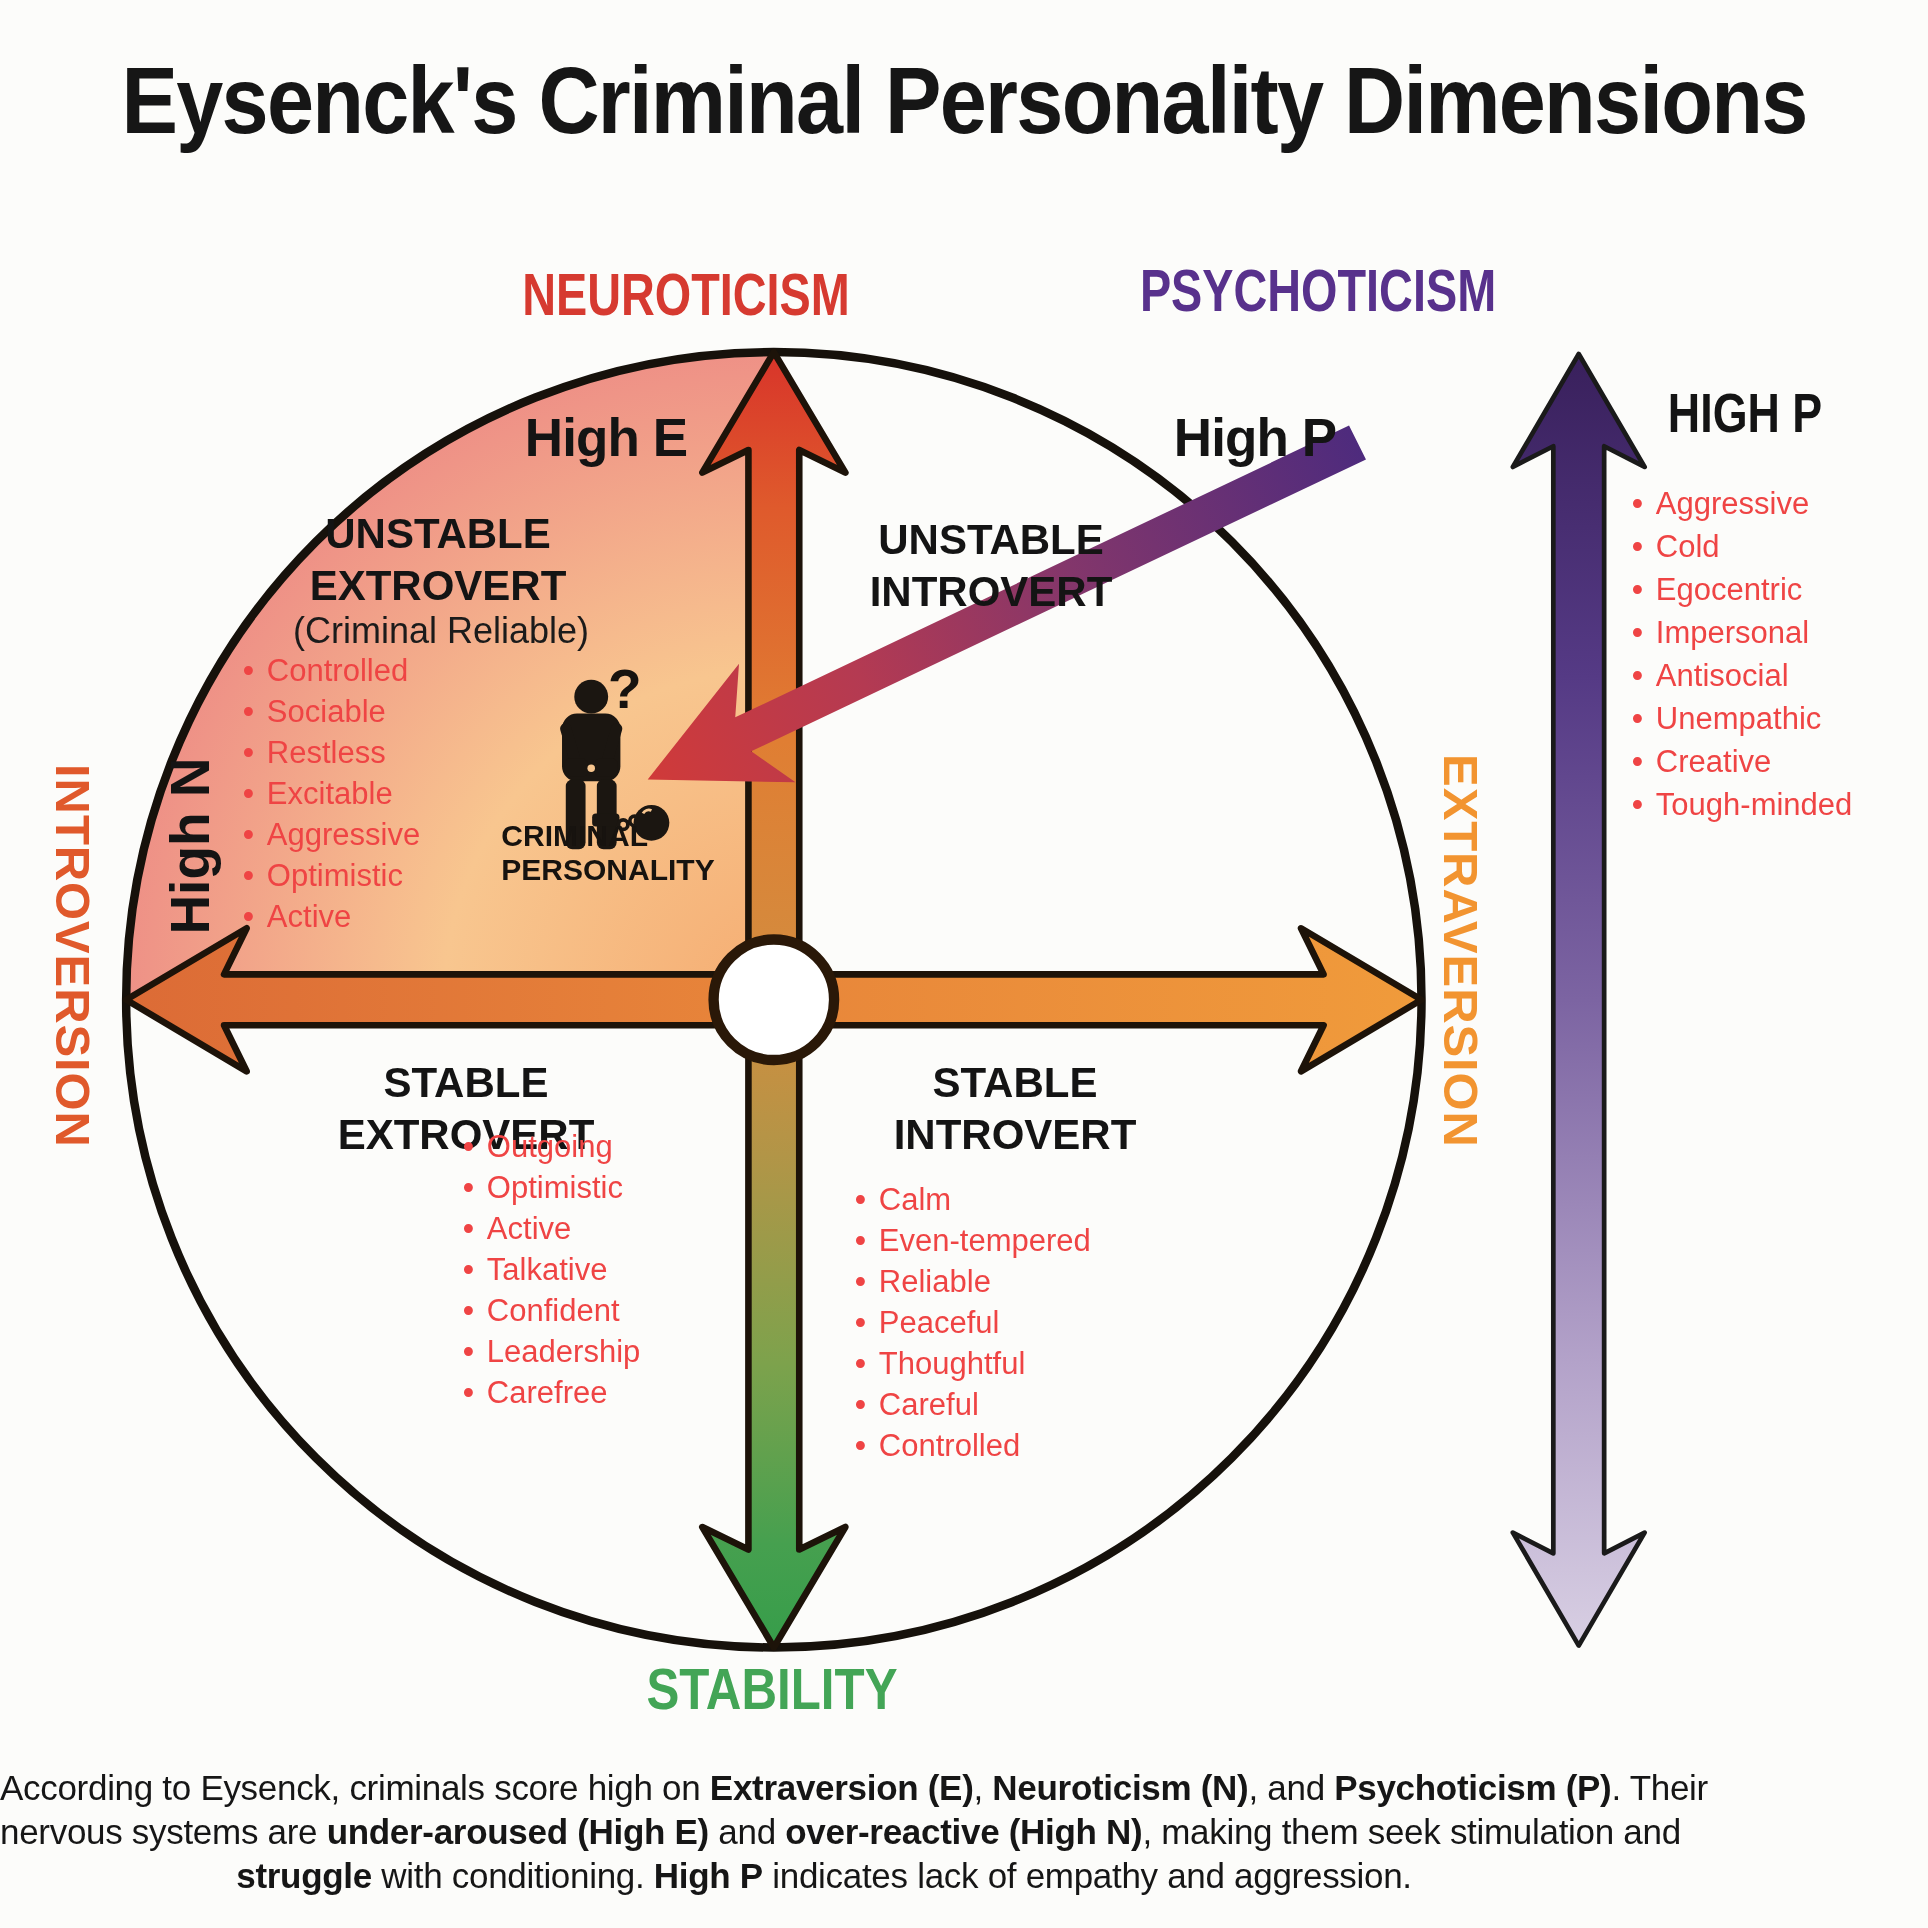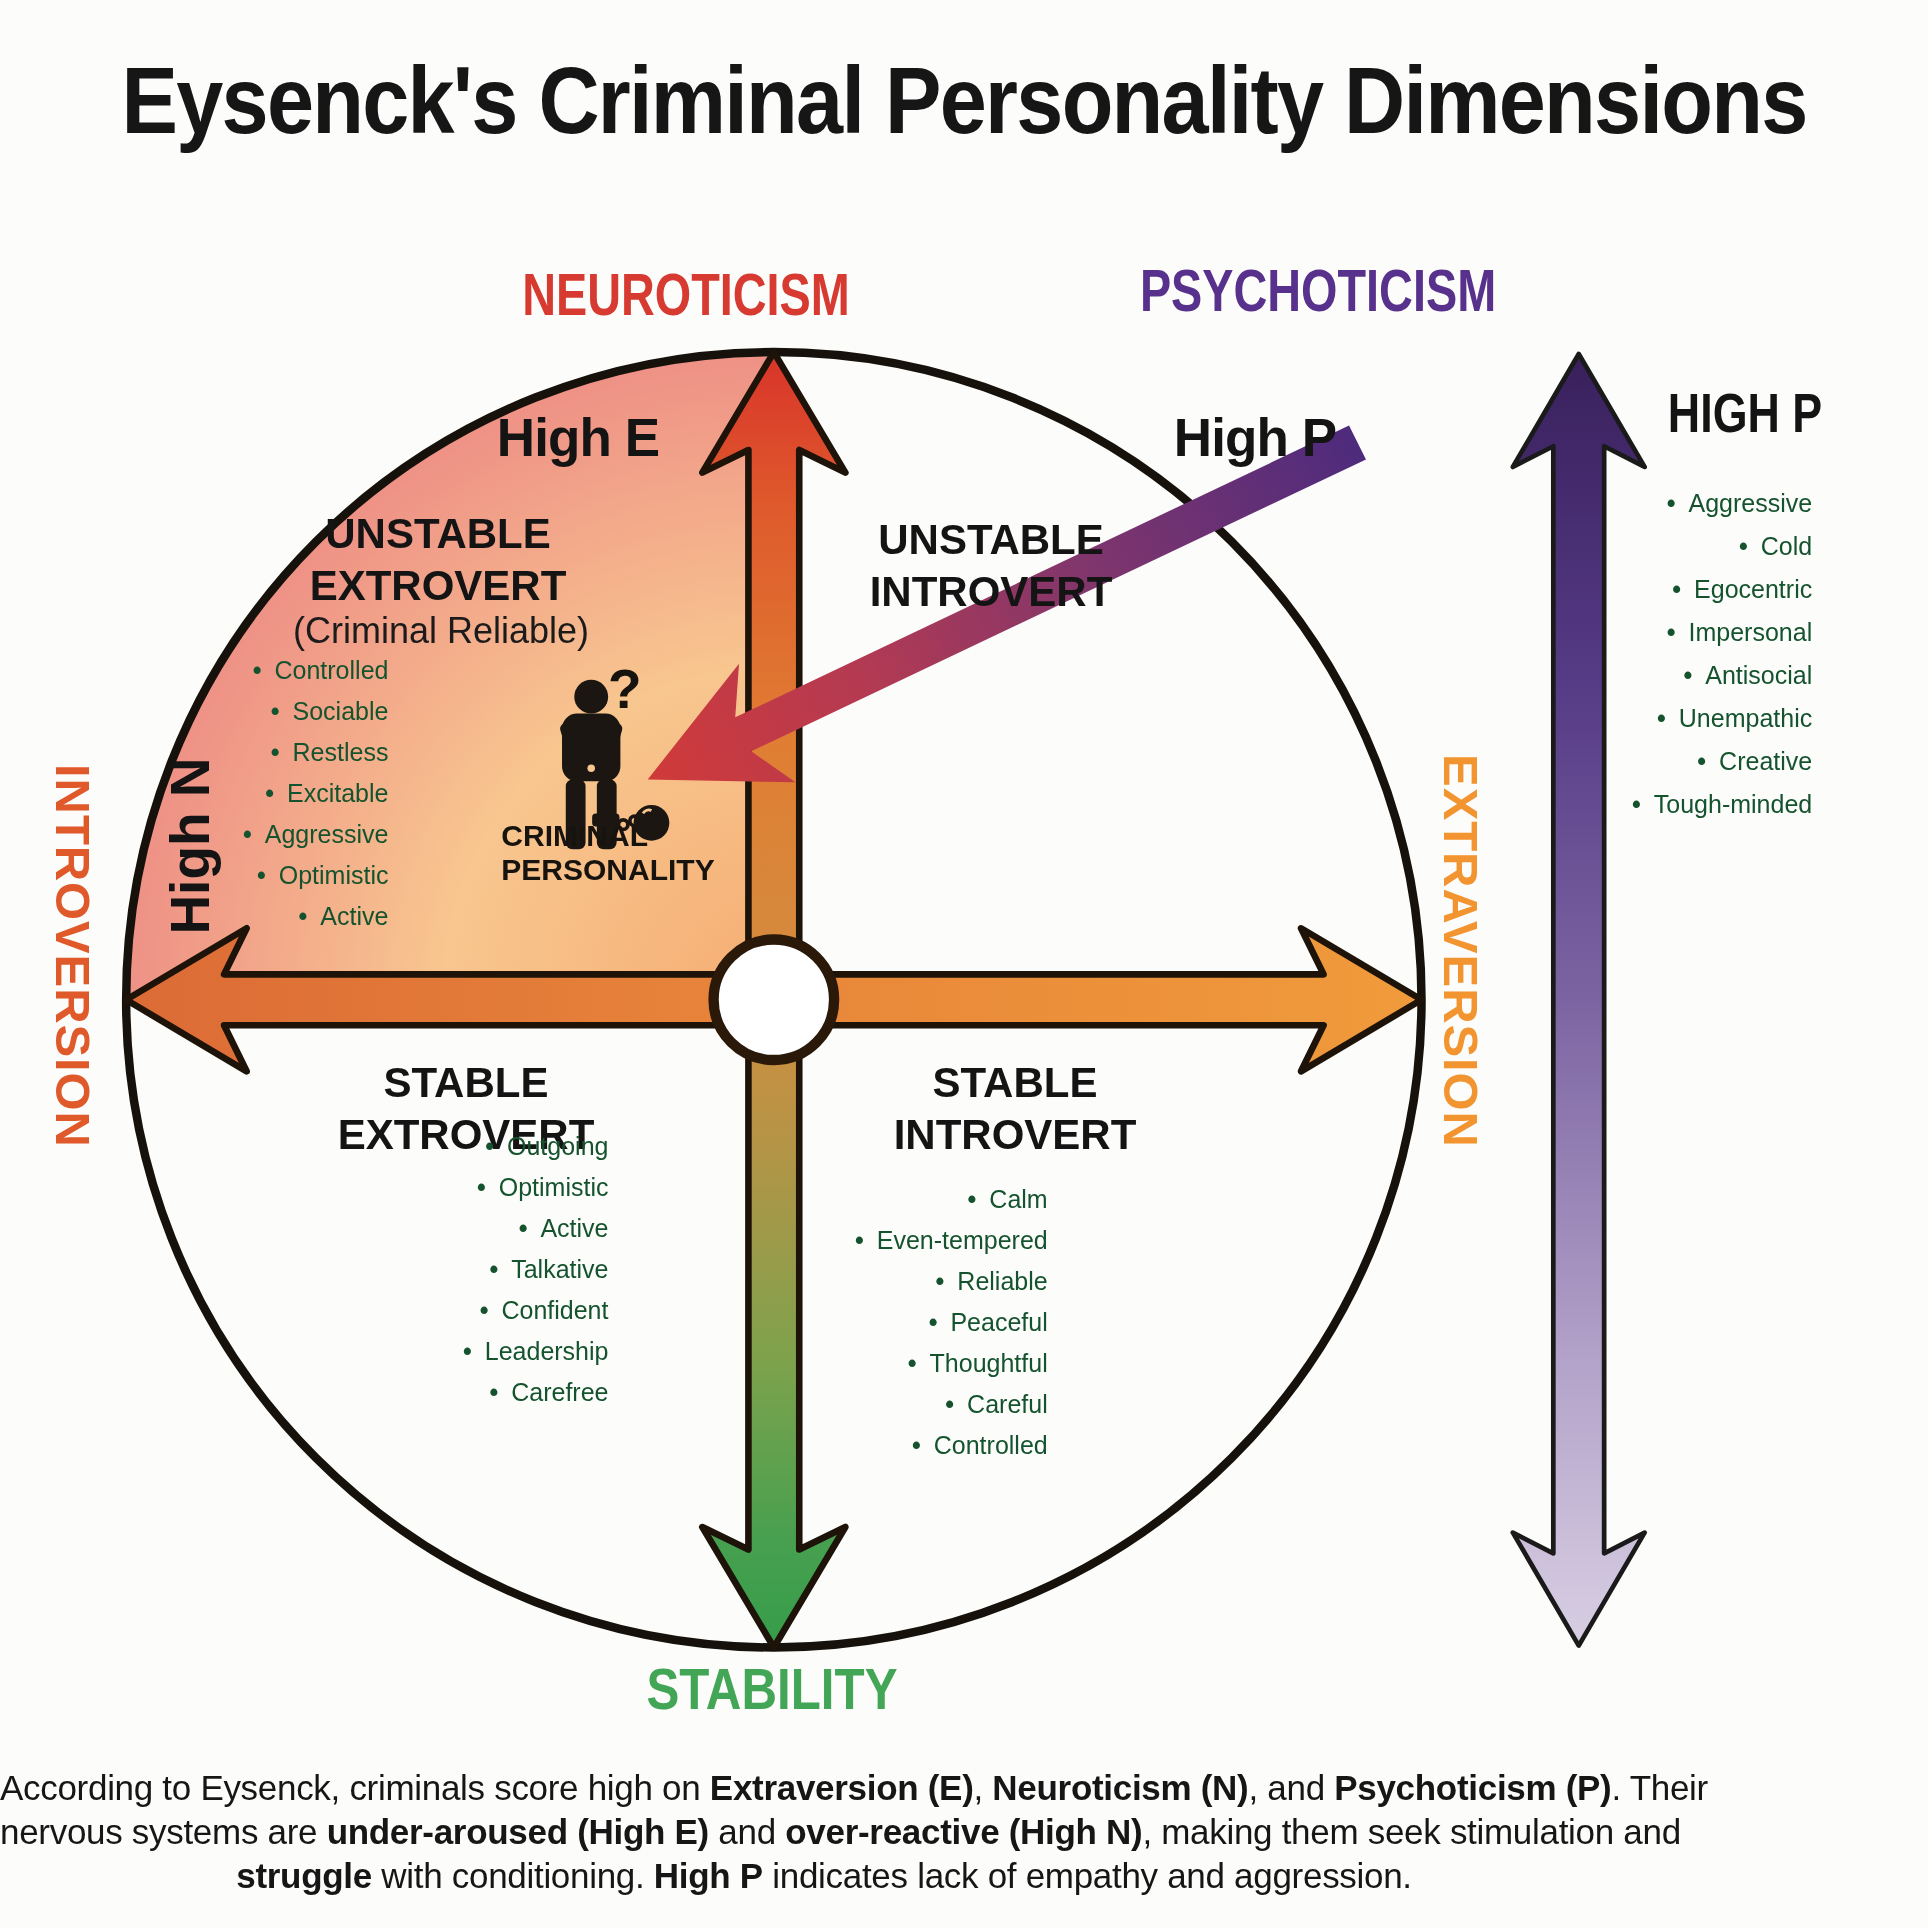--- a/index.html
+++ b/index.html
@@ -18,21 +18,21 @@
     transform:scaleX(.9);
   }
   .axis-end-label{
     font-weight:bold;font-size:60px;white-space:nowrap;
     transform:translateX(-50%) scaleX(.78);
   }
   #lbl-neuroticism{left:686px;top:260px;color:#d63a30;}
   #lbl-psychoticism{left:1318px;top:256px;color:#58318c;}
   #lbl-stability{left:772px;top:1655px;color:#43a556;font-size:58px;transform:translateX(-50%) scaleX(.85);}
   .marker{font-weight:bold;font-size:53px;letter-spacing:-0.9px;color:#141414;white-space:nowrap;transform:translateX(-50%);}
-  #marker-high-e{left:578px;top:407px;}
+  #marker-high-e{left:606px;top:407px;}
   #marker-high-p{left:1255px;top:407px;}
   #marker-high-n{
     left:190px;top:846px;font-weight:bold;font-size:55px;color:#141414;white-space:nowrap;
     transform:translate(-50%,-50%) rotate(-90deg);
   }
   .side-axis-label{
     font-weight:bold;font-size:49px;letter-spacing:0.9px;white-space:nowrap;
     transform:translate(-50%,-50%) rotate(90deg);
   }
   #lbl-introversion{left:73px;top:956px;color:#e0592b;}
@@ -42,21 +42,21 @@
     transform:translateX(-50%);white-space:nowrap;
   }
   #ue-heading{left:438px;top:508px;}
   #ui-heading{left:991px;top:514px;}
   #se-heading{left:466px;top:1057px;}
   #si-heading{left:1015px;top:1057px;}
   #ue-subtitle{
     left:441px;top:610px;font-size:36px;text-align:center;color:#1b1b1b;
     transform:translateX(-50%);white-space:nowrap;
   }
-  .tlist{font-size:25px;color:#14532d;text-align:right;}
+  .tlist{font-size:31px;color:#ef4444;}
   .tlist .li{height:41px;line-height:41px;white-space:nowrap;}
   .tlist .li::before{content:"\2022";font-weight:bold;margin-right:13px;}
   #ue-list{left:243px;top:650px;}
   #ui-list{left:862px;top:659px;}
   #se-list{left:463px;top:1126px;}
   #si-list{left:855px;top:1179px;}
   #hp-list{left:1632px;top:482px;}
   #hp-list .li{height:43px;line-height:43px;}
   #hp-heading{
     left:1745px;top:380px;font-weight:bold;font-size:56px;color:#141414;white-space:nowrap;

